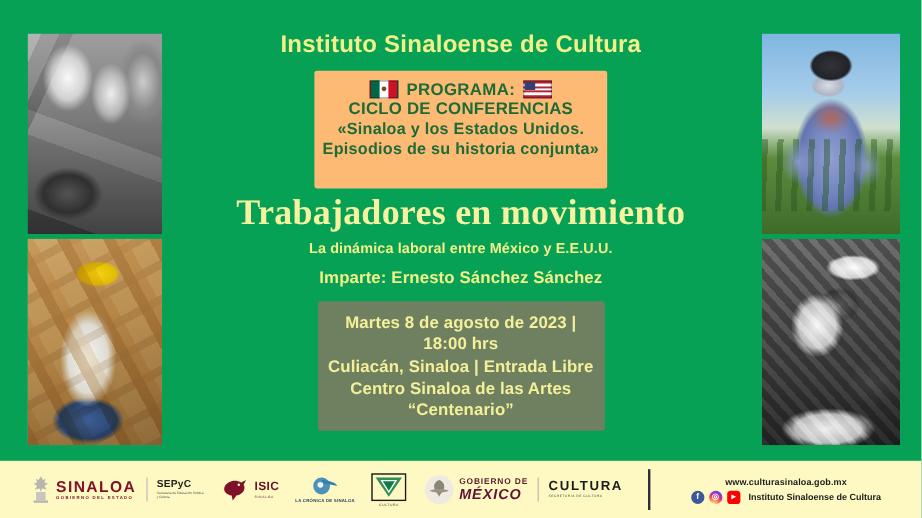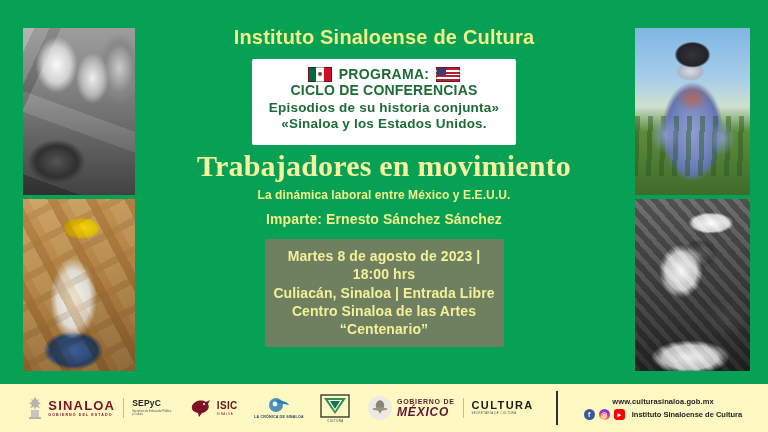--- a/index.html
+++ b/index.html
@@ -103,23 +103,23 @@
     position:absolute;left:140px;top:0;width:488px;height:378px;
     text-align:center;
   }
   .org-title{
     margin-top:27px;
     font-size:20px;font-weight:bold;color:#f3f08a;
     letter-spacing:.2px;line-height:1;
   }
 
   .program-box{
-    margin:12px auto 0;width:264px;
-    background:#ffffff;border-radius:2px;
-    padding:7px 6px 12px;
+    margin:12px auto 0;width:244px;
+    background:#fdba74;border-radius:2px;
+    padding:7px 6px 24px;
     box-sizing:border-box;
   }
   .prog-line1{
     display:flex;align-items:center;justify-content:center;gap:7px;
     font-size:14px;font-weight:bold;color:#1d6b36;letter-spacing:.3px;
   }
   .prog-line{
     font-size:14px;font-weight:bold;color:#1d6b36;line-height:1.25;
     letter-spacing:.2px;
   }
@@ -163,21 +163,21 @@
   .footer{
     position:absolute;left:0;bottom:0;width:768px;height:48px;
     background:#fef9c3;display:flex;align-items:center;
   }
   .footer-logos{
     flex:1;display:flex;align-items:center;justify-content:space-around;
     padding:0 14px 0 18px;box-sizing:border-box;height:100%;
   }
   .divider{width:2px;height:34px;background:#2b2f3a;flex:none;}
   .footer-social{
-    width:210px;display:flex;flex-direction:column;align-items:center;
+    width:226px;display:flex;flex-direction:column;align-items:center;
     justify-content:center;gap:3px;
   }
   .site-url{font-size:7.5px;font-weight:bold;color:#1c1c1c;letter-spacing:.1px;}
   .social-row{display:flex;align-items:center;gap:4px;}
   .soc{width:11px;height:11px;border-radius:50%;display:flex;align-items:center;justify-content:center;
        font-size:7px;color:#fff;font-weight:bold;line-height:1;flex:none;}
   .soc-fb{background:#3b5998;}
   .soc-ig{background:radial-gradient(circle at 30% 107%,#fdf497 0%,#fd5949 45%,#d6249f 60%,#285AEB 90%);}
   .soc-yt{background:#ff0000;border-radius:3px;}
   .social-label{font-size:7.5px;font-weight:bold;color:#1c1c1c;margin-left:3px;}
@@ -227,22 +227,22 @@
 
     <div class="org-title">Instituto Sinaloense de Cultura</div>
 
     <div class="program-box">
       <div class="prog-line1">
         <span class="flag flag-mx"></span>
         <span>PROGRAMA:</span>
         <span class="flag flag-us"></span>
       </div>
       <div class="prog-line">CICLO DE CONFERENCIAS</div>
+      <div class="prog-line sm">«Sinaloa y los Estados Unidos.</div>
       <div class="prog-line sm">Episodios de su historia conjunta»</div>
-      <div class="prog-line sm">«Sinaloa y los Estados Unidos.</div>
     </div>
 
     <div class="talk-title">Trabajadores en movimiento</div>
     <div class="subtitle">La dinámica laboral entre México y E.E.U.U.</div>
     <div class="speaker">Imparte: Ernesto Sánchez Sánchez</div>
 
     <div class="venue-box">
       <div class="venue-line">Martes 8 de agosto de 2023 | 18:00 hrs</div>
       <div class="venue-line">Culiacán, Sinaloa | Entrada Libre</div>
       <div class="venue-line">Centro Sinaloa de las Artes “Centenario”</div>

